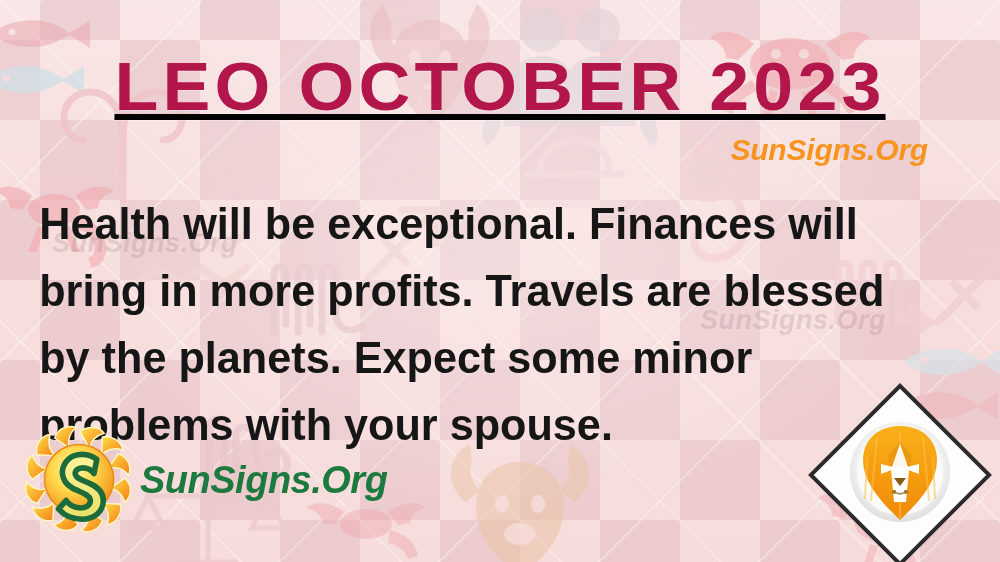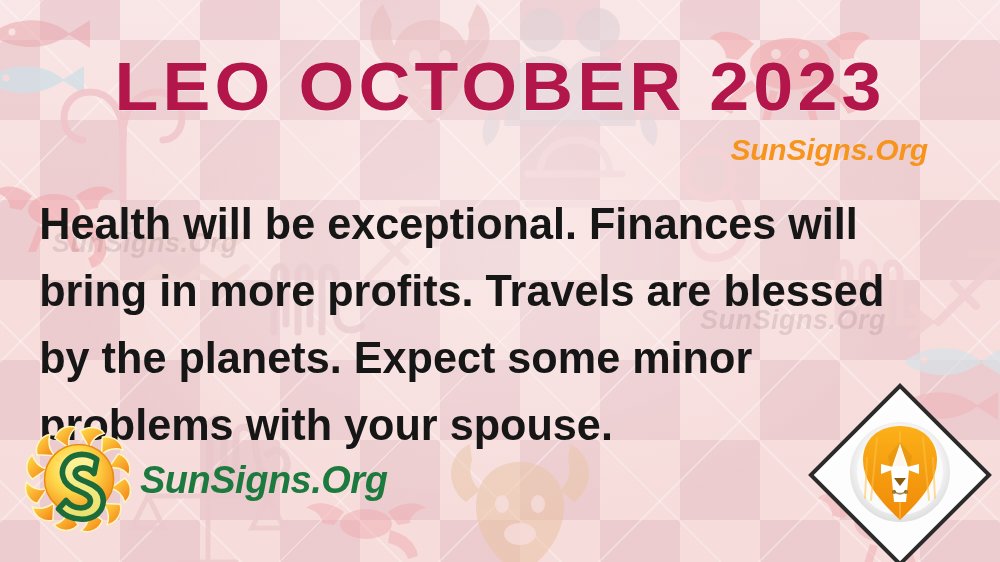--- a/index.html
+++ b/index.html
@@ -57,20 +57,21 @@
     user-select:none;
   }
   #ghost-wm-1 { left:52px;  top:228px; font-size:27px; }
   #ghost-wm-2 { left:700px; top:305px; font-size:27px; }
 
   
   #title-block {
     position:absolute;
     left:0; right:0; top:52px;
     text-align:center;
+    text-decoration:underline;
   }
   #page-title {
     font-family:"Liberation Sans", sans-serif;
     font-size:69px;
     font-weight:bold;
     color:#b2164a;
     letter-spacing:4px;
     line-height:1.0;
     white-space:nowrap;
     transform:scaleX(1.04);

